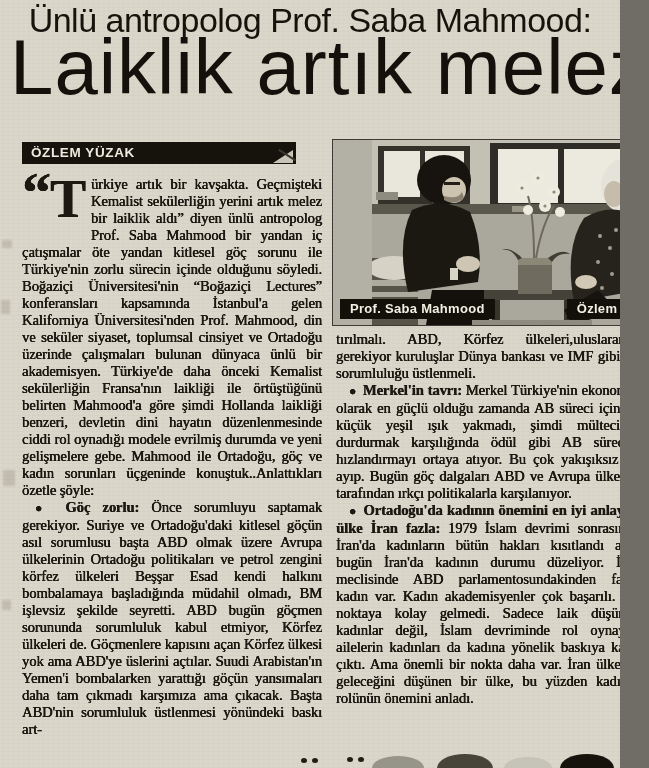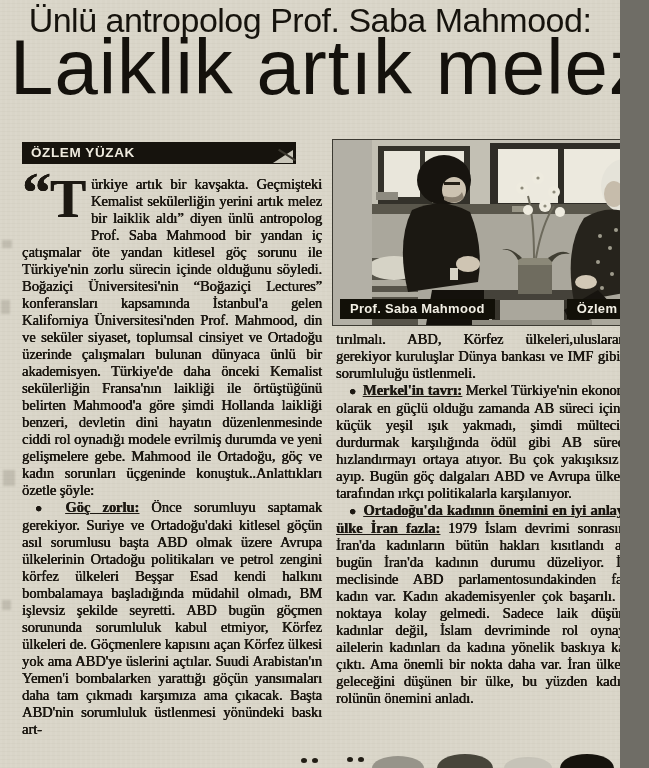--- a/index.html
+++ b/index.html
@@ -48,21 +48,21 @@
   .openquote {
     float:left; font-weight:bold; font-size:58px; line-height:30px;
     height:34px; margin:2px 1px 0 0; letter-spacing:-5px;
   }
   .dropcap {
     float:left; font-weight:bold; font-size:54px; line-height:42px;
     height:50px; margin:2px 5px 0 3px;
   }
   .bullet-para { text-indent:13px; }
   .bullet-glyph { font-size:12px; letter-spacing:2px; }
-  .bullet-lead { font-weight:bold; text-shadow:.5px 0 0 currentColor;text-decoration:underline; }
+  .bullet-lead { font-weight:bold; text-shadow:.5px 0 0 currentColor; }
   .photo-wrap {
     position:absolute; top:140px; left:333px; width:306px; height:185px;
     outline:1px solid #3c3a32; background:#b3b0a6;padding-left:39px;
   }
   .photo-wrap svg { display:block; width:100%; height:100%; }
   .photo-caption {
     position:absolute; bottom:6px; height:20px; line-height:20px;
     background:#121008; color:#f2efe4;
     font-family:"Liberation Sans", sans-serif; font-weight:bold; font-size:13px;
     padding:0 10px; letter-spacing:.3px; white-space:nowrap;

